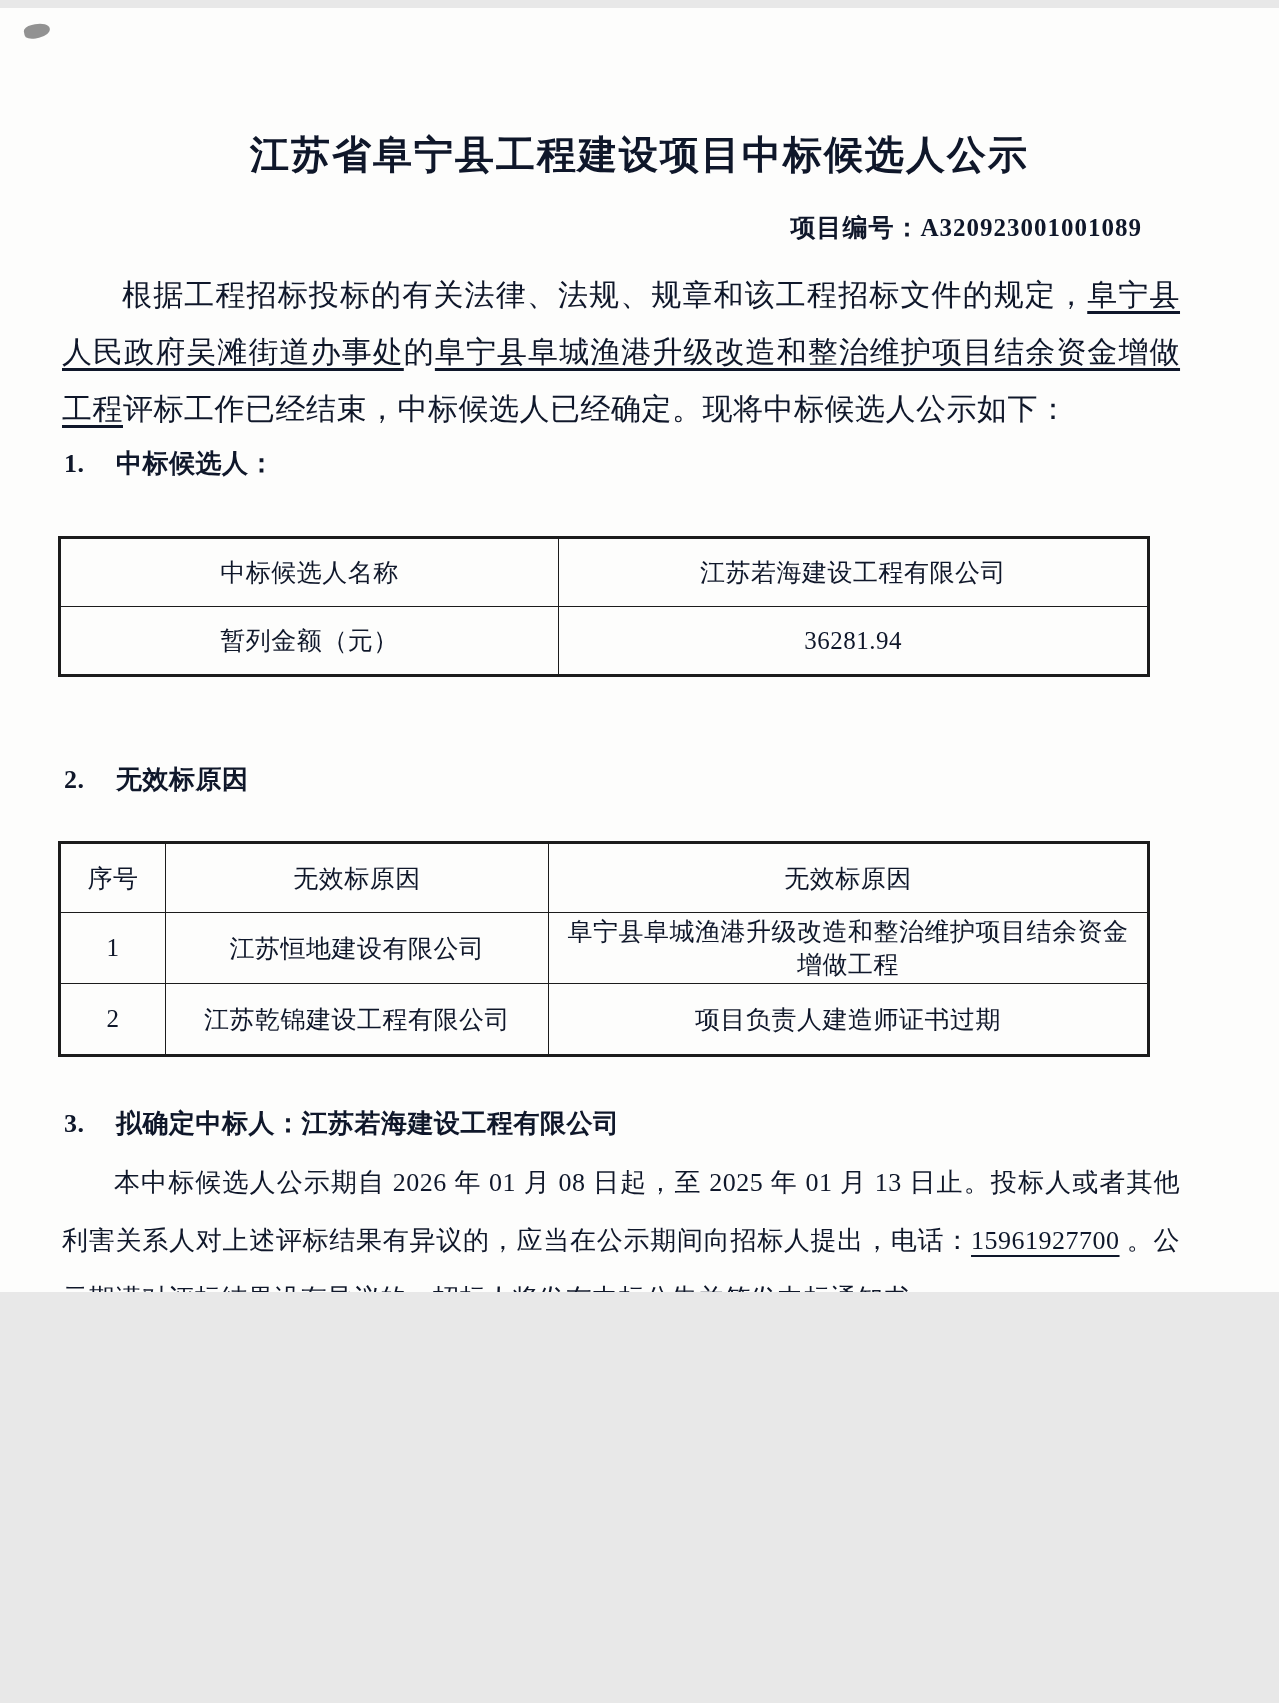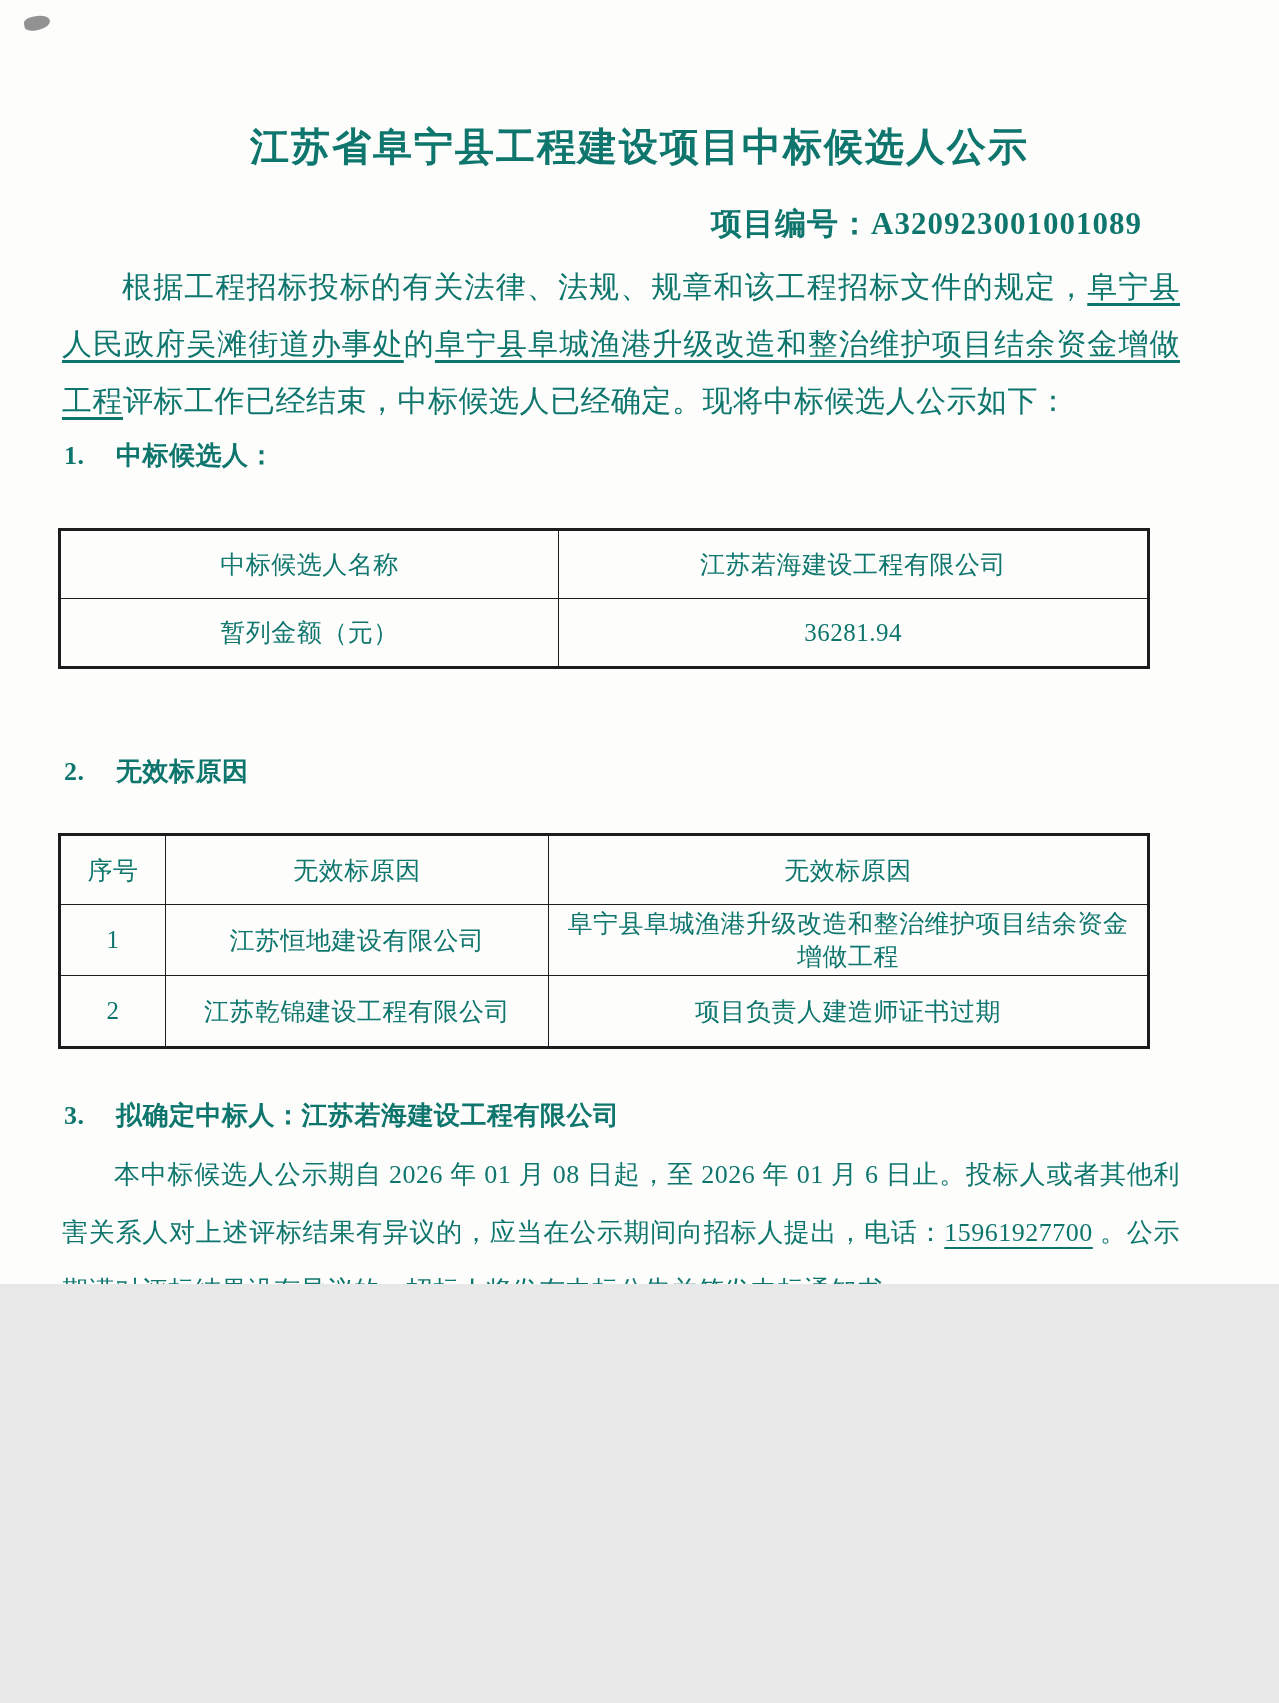--- a/index.html
+++ b/index.html
@@ -1,37 +1,37 @@
 <!DOCTYPE html>
 <html><head>
 <meta charset="utf-8">
 <style>
   html,body{margin:0;padding:0;background:#e8e8e8;}
   .page{
     position:relative;
     width:1279px;height:1284px;
-    margin:0 auto;
+    margin:8px auto;
     background:#fdfdfc;
     font-family:"Liberation Serif","DejaVu Serif",serif;
-    color:#0f766e;
+    color:#0f172a;
     overflow:hidden;
   }
   .scan-mark{
     position:absolute;left:24px;top:16px;width:26px;height:14px;
     background:#3a3a3a;border-radius:40% 60% 55% 45%;opacity:.55;
     transform:rotate(-12deg);
   }
   .doc-title{
     position:absolute;left:0;right:0;top:120px;
     text-align:center;
     font-size:39px;font-weight:bold;letter-spacing:2px;
   }
   .project-no{
     position:absolute;left:62px;top:203px;width:1080px;
-    text-align:right;font-size:31px;font-weight:bold;letter-spacing:1px;
+    text-align:right;font-size:25px;font-weight:bold;letter-spacing:1px;
   }
   .intro{
     position:absolute;left:62px;top:258px;width:1118px;
     font-size:30px;line-height:57px;text-align:justify;
     text-indent:2em;letter-spacing:.5px;
   }
   .u{text-decoration:underline;text-underline-offset:6px;}
   .sec-heading{
     position:absolute;left:64px;font-size:26px;font-weight:bold;letter-spacing:.5px;
   }
@@ -127,21 +127,21 @@
       <tr>
         <td class="c-no">2</td>
         <td class="c-company">江苏乾锦建设工程有限公司</td>
         <td>项目负责人建造师证书过期</td>
       </tr>
     </tbody>
   </table>
 
   <div class="sec3-line"><span class="num">3.</span><span>拟确定中标人：</span><span>江苏若海建设工程有限公司</span></div>
 
-  <div class="closing"><span>本中标候选人公示期自 2026 年 01 月 08 日起，至 2026 年 01 月 6 日止。投标人或者其他利害关系人对上述评标结果有异议的，应当在公示期间向招标人提出，电话：</span><span class="u">15961927700</span><span> 。公示期满对评标结果没有异议的，招标人将发布中标公告并签发中标通知书。</span></div>
+  <div class="closing"><span>本中标候选人公示期自 2026 年 01 月 08 日起，至 2025 年 01 月 13 日止。投标人或者其他利害关系人对上述评标结果有异议的，应当在公示期间向招标人提出，电话：</span><span class="u">15961927700</span><span> 。公示期满对评标结果没有异议的，招标人将发布中标公告并签发中标通知书。</span></div>
 
   <div class="footer-tenderer"><span>招标人：</span><span>阜宁县人民政府吴滩街道办事处</span></div>
 
 
   <svg class="seal" viewBox="0 0 304 304" xmlns="http://www.w3.org/2000/svg">
     <circle cx="152" cy="152" r="144" fill="none" stroke="#c0251c" stroke-width="7"></circle>
     <path id="sealArc" d="M 50.5 188.9 A 108 108 0 1 1 253.5 188.9" fill="none" stroke="none"></path>
     <text fill="#c0251c" font-size="29" font-weight="bold" letter-spacing="2" font-family="Liberation Serif, DejaVu Serif, serif">
       <textPath href="#sealArc" startOffset="8">阜宁县人民政府吴滩街道办事处</textPath>
     </text>

